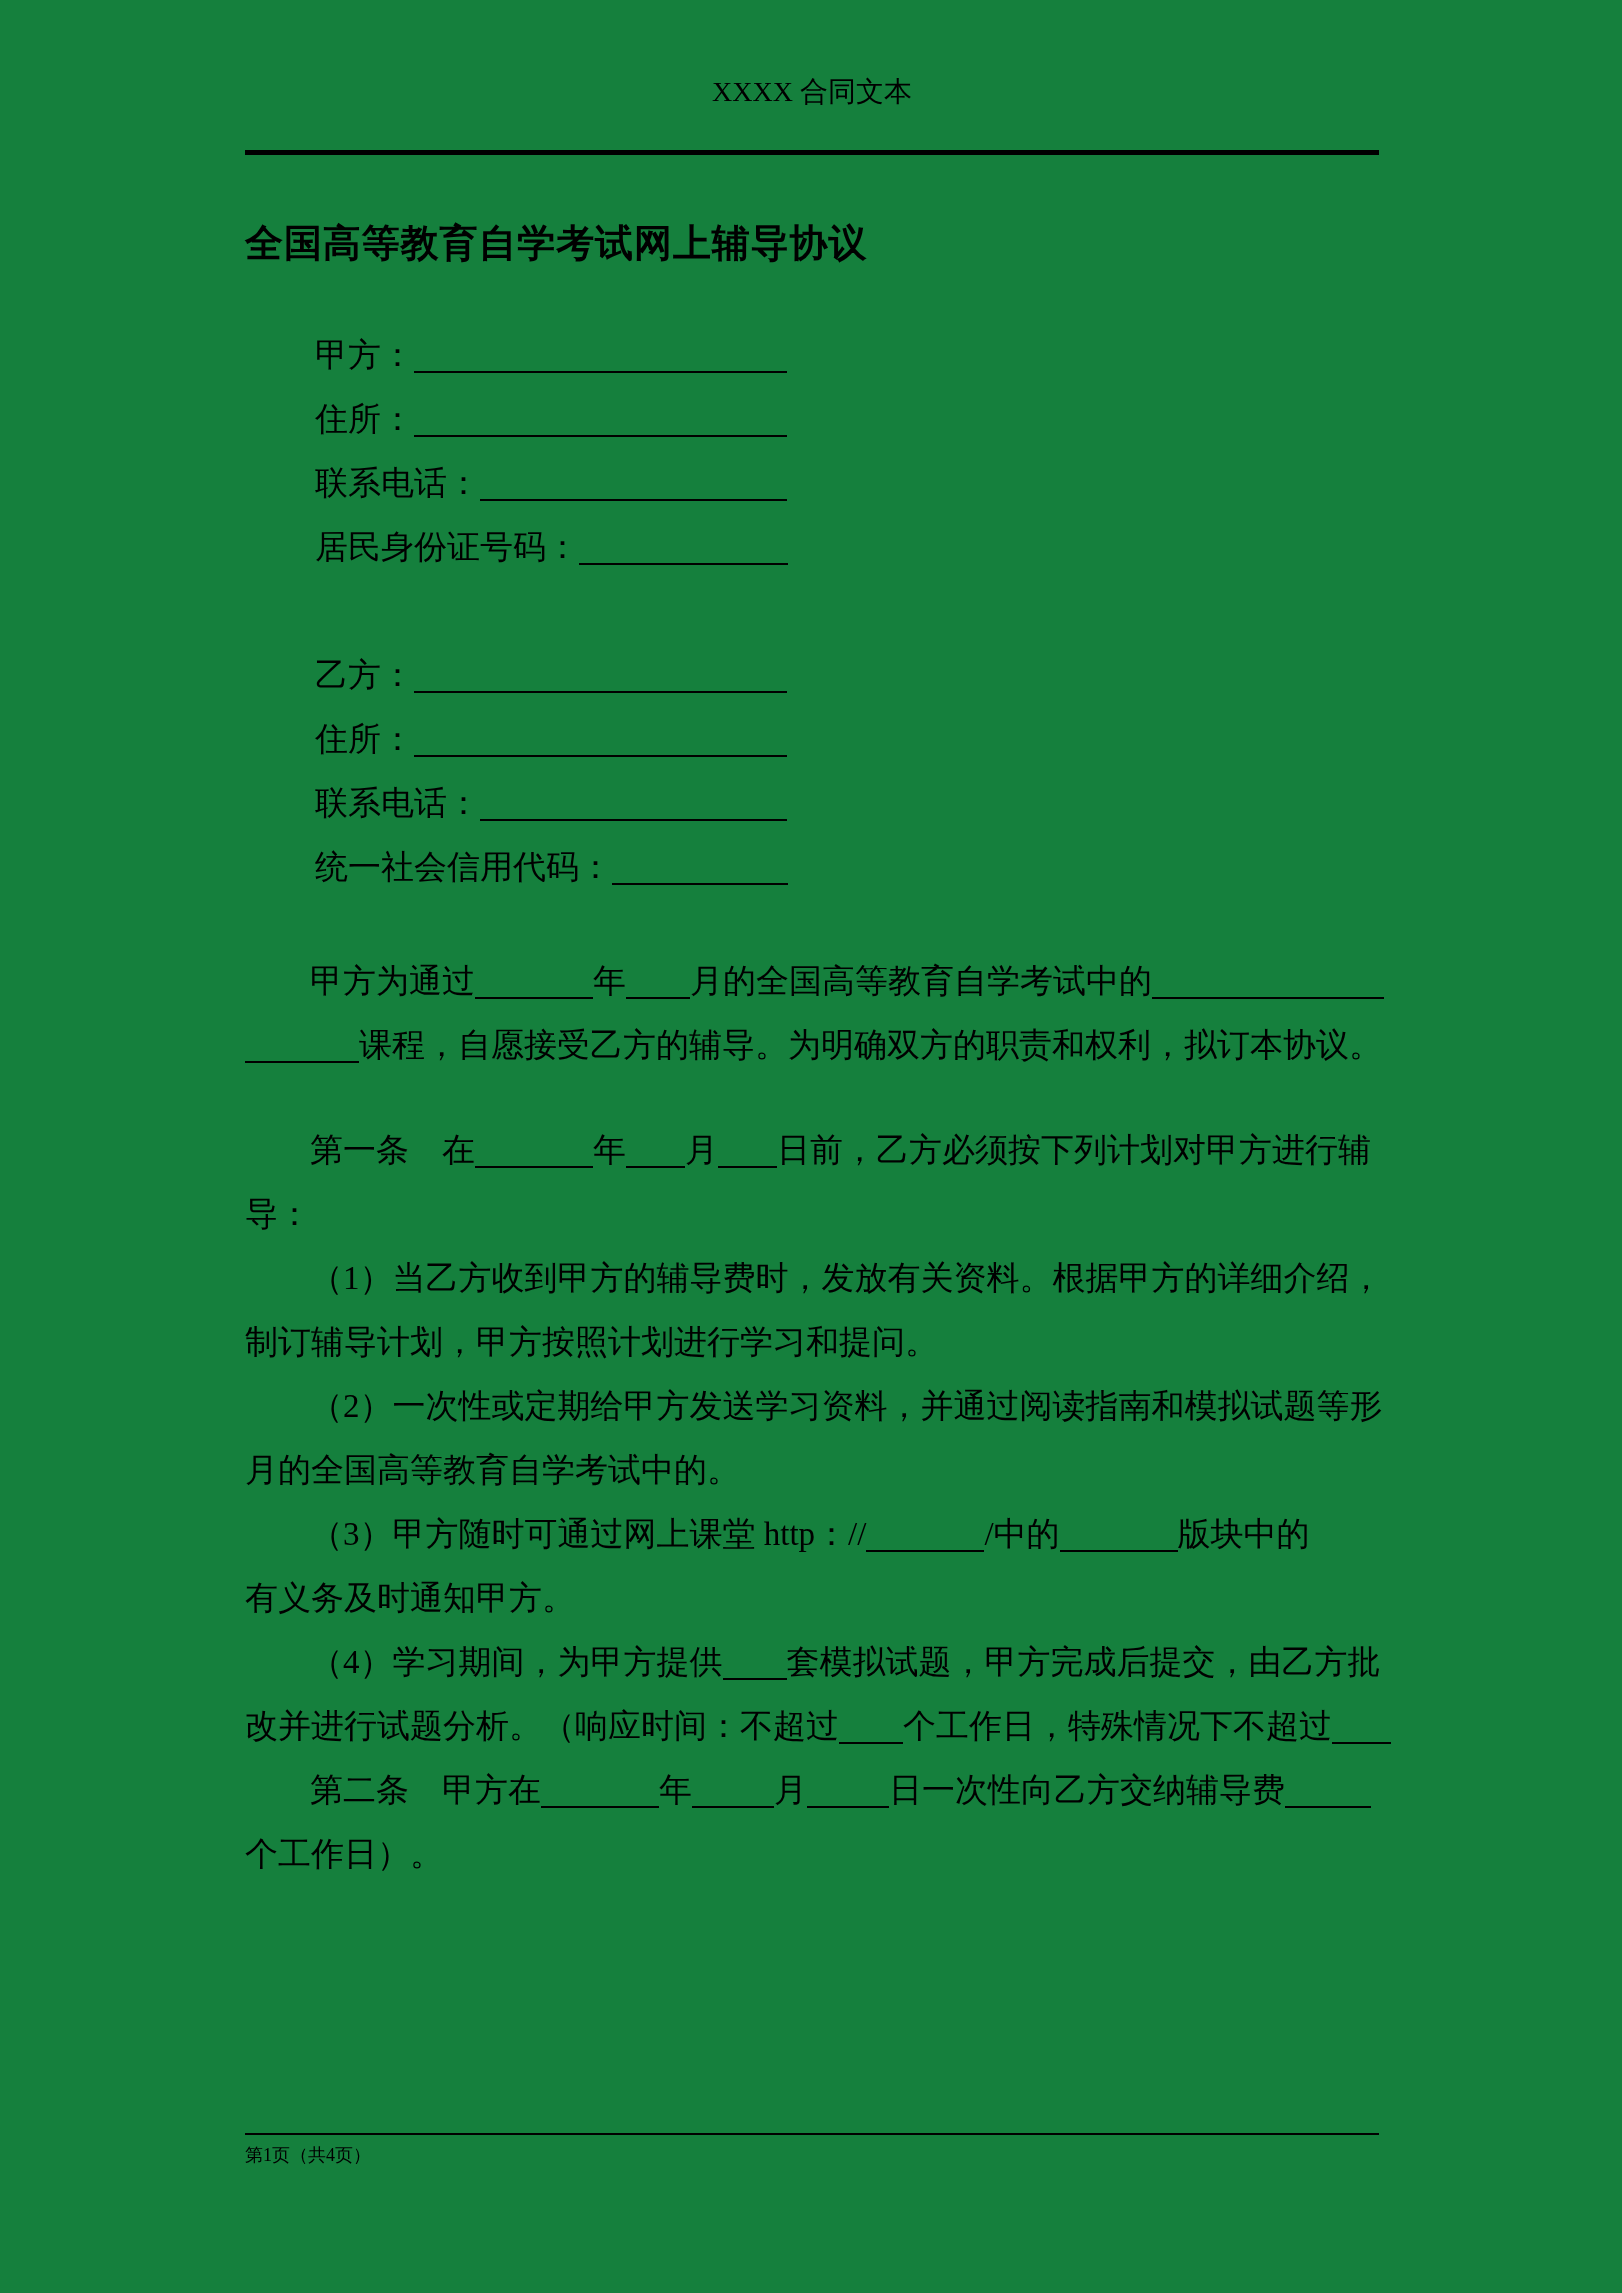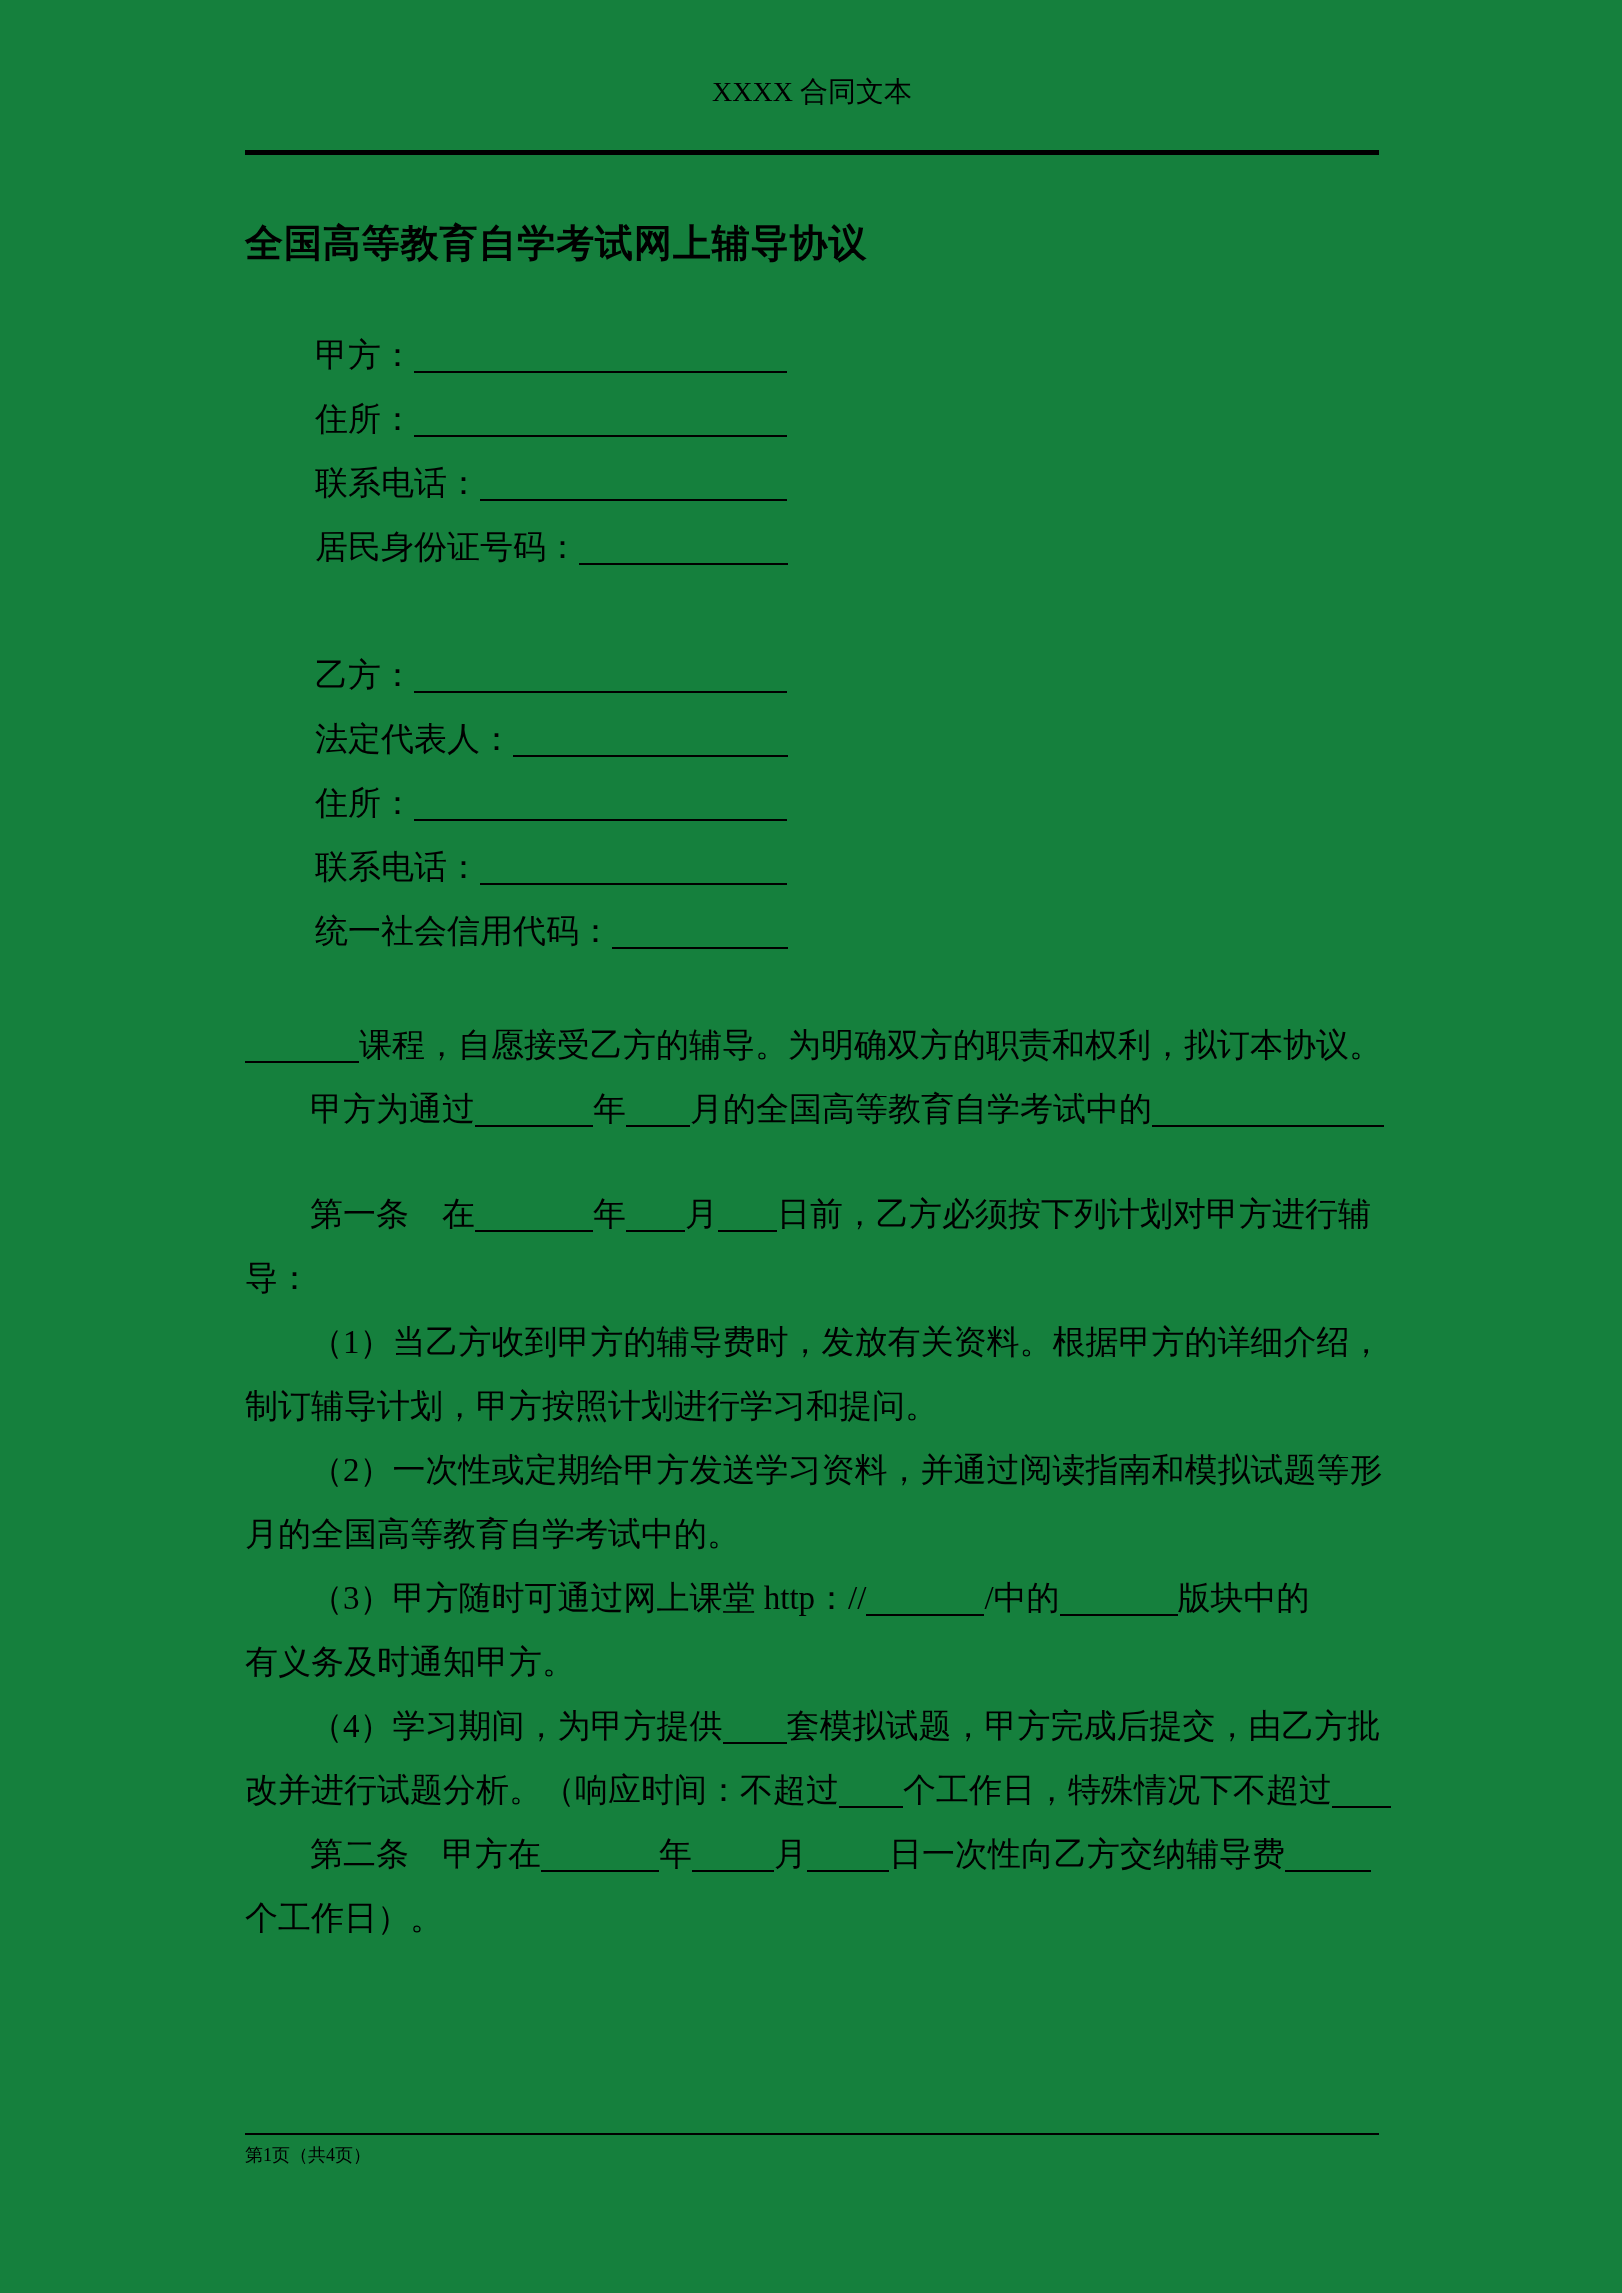--- a/index.html
+++ b/index.html
@@ -92,29 +92,28 @@
 
     <div class="fields first">
         <div class="field-row"><span>甲方：</span><span class="blank-line" style="width: 373px;"></span></div>
         <div class="field-row"><span>住所：</span><span class="blank-line" style="width: 373px;"></span></div>
         <div class="field-row"><span>联系电话：</span><span class="blank-line" style="width: 307px;"></span></div>
         <div class="field-row"><span>居民身份证号码：</span><span class="blank-line" style="width: 209px;"></span></div>
       </div>
 
     <div class="fields second">
         <div class="field-row"><span>乙方：</span><span class="blank-line" style="width: 373px;"></span></div>
-        <div class="field-row"><span>法定代表人：</span><span class="blank-line" style="width: 275px;"></span></div>
         <div class="field-row"><span>住所：</span><span class="blank-line" style="width: 373px;"></span></div>
         <div class="field-row"><span>联系电话：</span><span class="blank-line" style="width: 307px;"></span></div>
         <div class="field-row"><span>统一社会信用代码：</span><span class="blank-line" style="width: 176px;"></span></div>
       </div>
 
     <div class="para-block intro">
+        <div class="body-line indent"><span>甲方为通过</span><span class="blank-line" style="width: 118px;"></span><span>年</span><span class="blank-line" style="width: 64px;"></span><span>月的全国高等教育自学考试中的</span><span class="blank-line" style="width: 232px;"></span></div>
         <div class="body-line"><span class="blank-line" style="width: 114px;"></span><span>课程，自愿接受乙方的辅导。为明确双方的职责和权利，拟订本协议。</span></div>
-        <div class="body-line indent"><span>甲方为通过</span><span class="blank-line" style="width: 118px;"></span><span>年</span><span class="blank-line" style="width: 64px;"></span><span>月的全国高等教育自学考试中的</span><span class="blank-line" style="width: 232px;"></span></div>
       </div>
 
     <div class="para-block clauses">
         <div class="body-line indent"><span>第一条　在</span><span class="blank-line" style="width: 118px;"></span><span>年</span><span class="blank-line" style="width: 59px;"></span><span>月</span><span class="blank-line" style="width: 59px;"></span><span>日前，乙方必须按下列计划对甲方进行辅</span></div>
         <div class="body-line"><span>导：</span></div>
         <div class="body-line indent"><span>（1）当乙方收到甲方的辅导费时，发放有关资料。根据甲方的详细介绍，</span></div>
         <div class="body-line"><span>制订辅导计划，甲方按照计划进行学习和提问。</span></div>
         <div class="body-line indent"><span>（2）一次性或定期给甲方发送学习资料，并通过阅读指南和模拟试题等形</span></div>
         <div class="body-line"><span>月的全国高等教育自学考试中的。</span></div>
         <div class="body-line indent"><span>（3）甲方随时可通过网上课堂 http：//</span><span class="blank-line" style="width: 118px;"></span><span>/中的</span><span class="blank-line" style="width: 118px;"></span><span>版块中的</span></div>

